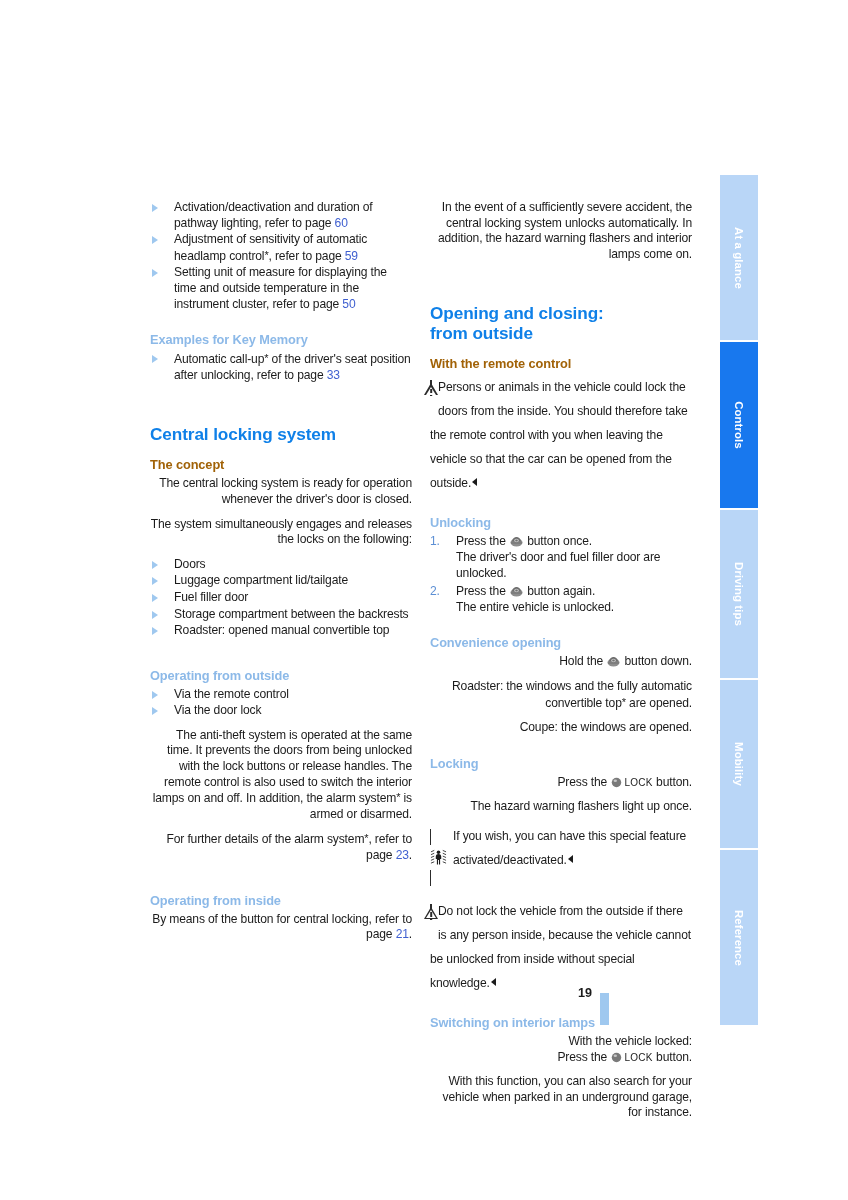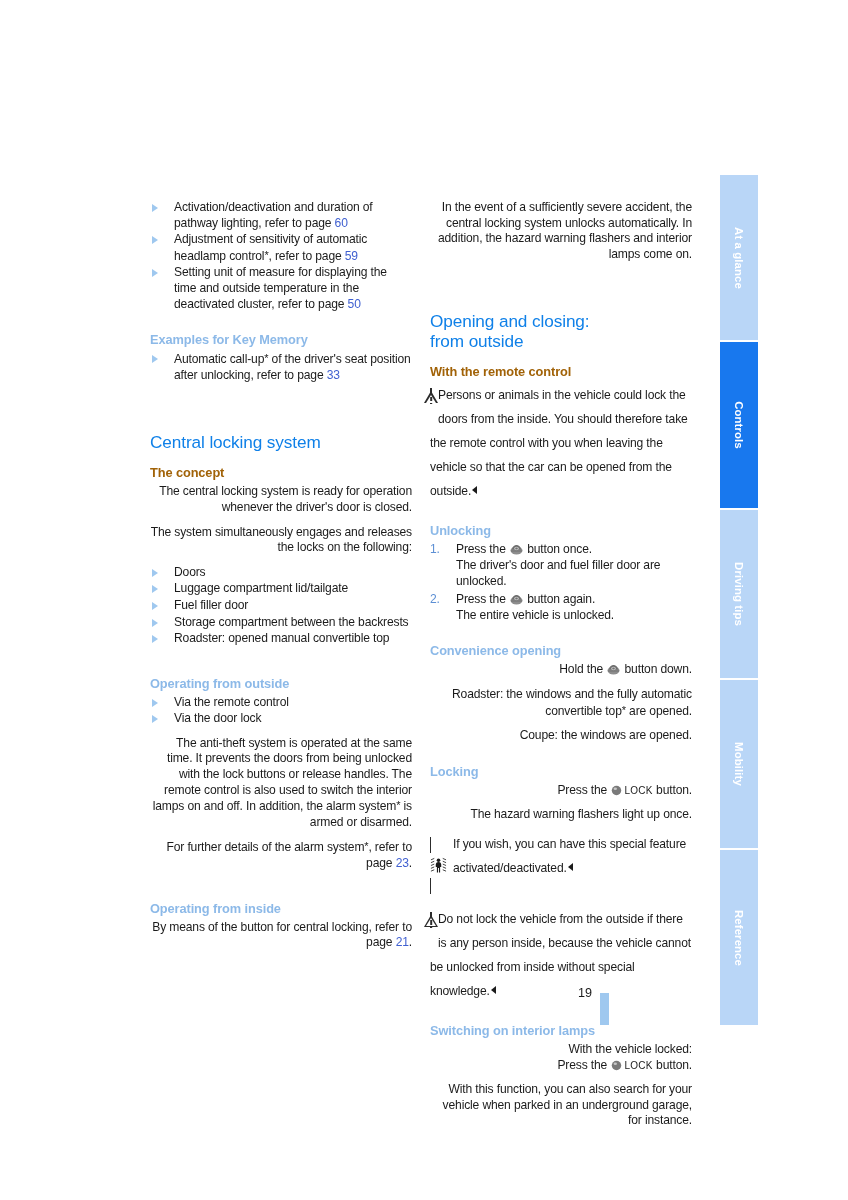--- a/index.html
+++ b/index.html
@@ -38,24 +38,24 @@
     line-height: 15.6px;
     color: #1b1b1b;
     margin: 0 0 9px 0;
     letter-spacing: -0.15px;
     text-align: right;
   }
   .para.tight { margin-bottom: 0; }
 
   .h1 {
     font-size: 17.2px;
-    font-weight: normal;
+    font-weight: bold;
     color: #0f80e8;
     line-height: 20px;
-    margin: 12px 0 13px 0;
+    margin: 4px 0 13px 0;
     letter-spacing: -0.1px;
   }
   .h2 {
     font-size: 12.8px;
     font-weight: bold;
     color: #a16207;
     line-height: 16px;
     margin: 0 0 3px 0;
     letter-spacing: -0.1px;
   }
@@ -259,21 +259,21 @@
   }
   .tab.inactive .tab-label { color: #ffffff; }
 
   
   .pagenum {
     position: absolute;
     left: 578px;
     top: 986px;
     font-size: 12.6px;
     color: #1b1b1b;
-    font-weight: normal;
+    font-weight: bold;
   }
   .pagebar {
     position: absolute;
     left: 600px;
     top: 993px;
     width: 9px;
     height: 32px;
     background: #9fc8ef;
   }
 </style>
@@ -285,21 +285,21 @@
   <div class="col col-left">
 
     <ul class="blist">
       <li>
         <span class="tri"></span><span>Activation/deactivation and duration of pathway lighting, refer to page </span><span class="pageref">60</span>
       </li>
       <li>
         <span class="tri"></span><span>Adjustment of sensitivity of automatic headlamp control</span><span class="star">*</span><span>, refer to page </span><span class="pageref">59</span>
       </li>
       <li>
-        <span class="tri"></span><span>Setting unit of measure for displaying the time and outside temperature in the deactivated cluster, refer to page </span><span class="pageref">50</span>
+        <span class="tri"></span><span>Setting unit of measure for displaying the time and outside temperature in the instrument cluster, refer to page </span><span class="pageref">50</span>
       </li>
     </ul>
 
     <div class="spacer-sm"></div>
 
     <div class="h3">Examples for Key Memory</div>
 
     <ul class="blist">
       <li>
         <span class="tri"></span><span>Automatic call-up</span><span class="star">*</span><span> of the driver's seat position after unlocking, refer to page </span><span class="pageref">33</span>

